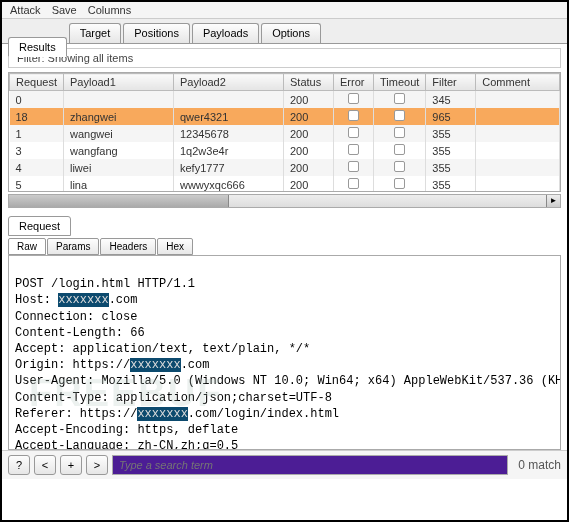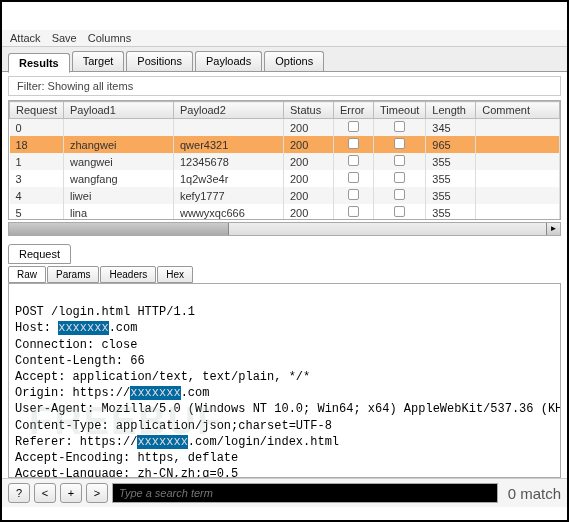--- a/index.html
+++ b/index.html
@@ -1,47 +1,47 @@
 <!DOCTYPE html>
 <html><head>
 <meta charset="utf-8">
 <style>
   * { box-sizing: border-box; margin: 0; padding: 0; }
   body { font-family: Arial, sans-serif; font-size: 11px; background: #fff; width: 569px; height: 522px; overflow: hidden; border: 2px solid #000; }
-  .menubar { padding: 2px 8px; font-size: 11px; color: #333; border-bottom: 1px solid #ccc; background: #f5f5f5; margin-top: 28px; }
+  .menubar { padding: 2px 8px; font-size: 11px; color: #333; border-bottom: 1px solid #ccc; background: #f5f5f5; }
   .menubar span { margin-right: 8px; cursor: pointer; }
   .tabs { display: flex; padding: 4px 6px 0 6px; background: #eee; border-bottom: 1px solid #999; }
   .tab { padding: 3px 10px; border: 1px solid #999; border-bottom: none; background: linear-gradient(#fdfdfd,#e6e6e6); margin-right: 2px; border-radius: 3px 3px 0 0; font-size: 11px; cursor: pointer; }
-  .tab.active { background: #fff; font-weight: bold; border-bottom: 1px solid #fff; position: relative; top: 2px; }
+  .tab.active { background: #fff; font-weight: normal; border-bottom: 1px solid #fff; position: relative; top: 14px; }
   .filter { padding: 3px 8px; font-size: 11px; color: #444; border: 1px solid #ccc; margin: 4px 6px; background: #fff; }
   .table-wrap { margin: 0 6px; border: 1px solid #aaa; max-height: 120px; overflow: hidden; }
   table { width: 100%; border-collapse: collapse; font-size: 11px; }
   th { background: linear-gradient(#fafafa,#e4e4e4); border: 1px solid #bbb; padding: 2px 6px; text-align: left; font-weight: normal; color: #333; }
   td { border-right: 1px solid #ddd; padding: 2px 6px; color: #333; height: 17px; }
   tr.selected td { background: #f8a95c; }
   tr.alt td { background: #f5f5f5; }
   .checkbox { width: 11px; height: 11px; border: 1px solid #999; border-radius: 2px; display: inline-block; background: #fff; }
   .scrollbar-h { height: 14px; background: linear-gradient(#eee,#ddd); border: 1px solid #aaa; margin: 2px 6px; position: relative; }
   .scrollbar-h .thumb { position: absolute; left: 0; top: 0; width: 40%; height: 100%; background: linear-gradient(#ccc,#aaa); border-right: 1px solid #888; }
   .scrollbar-h .btn { position: absolute; top: 0; width: 14px; height: 100%; background: linear-gradient(#eee,#ccc); border-left: 1px solid #888; text-align: center; line-height: 12px; font-size: 8px; }
   .scrollbar-h .btn.l { left: 0; border-right: 1px solid #888; border-left: none; }
   .scrollbar-h .btn.r { right: 0; }
   .tabs2 { display: flex; padding: 6px 6px 0 6px; }
   .tab2 { padding: 3px 10px; border: 1px solid #999; background: linear-gradient(#fdfdfd,#e6e6e6); margin-right: 2px; border-radius: 3px 3px 0 0; font-size: 11px; cursor: pointer; }
   .tab2.active { background: #fff; }
   .subtabs { display: flex; padding: 2px 6px 0 6px; font-size: 10px; }
   .subtab { padding: 2px 8px; border: 1px solid #999; background: linear-gradient(#fdfdfd,#e8e8e8); margin-right: 1px; border-radius: 2px 2px 0 0; cursor: pointer; }
   .subtab.active { background: #fff; }
   .raw { margin: 0 6px; border: 1px solid #aaa; padding: 4px 6px; font-family: 'SimSun','Courier New',monospace; font-size: 12px; color: #000; line-height: 1.35; height: 195px; overflow: hidden; background: #fff; white-space: pre; position: relative; }
-  .raw .redact { background: #0369a1; color: #ddd; }
+  .raw .redact { background: #0c4a6e; color: #ddd; }
   .watermark { position: absolute; bottom: 30px; left: 20px; font-size: 38px; font-weight: bold; color: rgba(180,200,190,0.25); font-family: Arial; letter-spacing: 2px; pointer-events: none; }
   .bottom { display: flex; align-items: center; padding: 4px 6px; border-top: 1px solid #ccc; gap: 4px; background: #f5f5f5; }
   .btn-sm { width: 22px; height: 20px; border: 1px solid #999; background: linear-gradient(#fdfdfd,#e6e6e6); border-radius: 3px; font-size: 11px; text-align: center; line-height: 18px; cursor: pointer; }
-  .search { flex: 1; border: 1px solid #aaa; padding: 2px 6px; font-size: 11px; font-style: italic; color: #888; height: 20px; background: #000000; }
-  .match { font-size: 15px; color: #555; margin-left: 6px; }
+  .search { flex: 1; border: 1px solid #aaa; padding: 2px 6px; font-size: 11px; font-style: italic; color: #888; height: 20px; background: #4c1d95; }
+  .match { font-size: 12px; color: #555; margin-left: 6px; }
   th.c-req{width:50px;} th.c-p1{width:110px;} th.c-p2{width:110px;} th.c-st{width:50px;} th.c-er{width:40px;} th.c-to{width:50px;} th.c-len{width:50px;} th.c-cm{width:auto;}
   td.center{text-align:center;}
 </style>
 </head>
 <body>
 
 <div class="menubar">
   <span>Attack</span>
   <span>Save</span>
   <span>Columns</span>
@@ -60,21 +60,21 @@
 <div class="table-wrap">
 <table>
   <thead>
     <tr>
       <th class="c-req">Request</th>
       <th class="c-p1">Payload1</th>
       <th class="c-p2">Payload2</th>
       <th class="c-st">Status</th>
       <th class="c-er">Error</th>
       <th class="c-to">Timeout</th>
-      <th class="c-len">Length</th>
+      <th class="c-len">Filter</th>
       <th class="c-cm">Comment</th>
     </tr>
   </thead>
   <tbody id="tbody">
         <tr class="alt">
           <td>0</td>
           <td></td>
           <td></td>
           <td>200</td>
           <td class="center"><span class="checkbox"></span></td>

